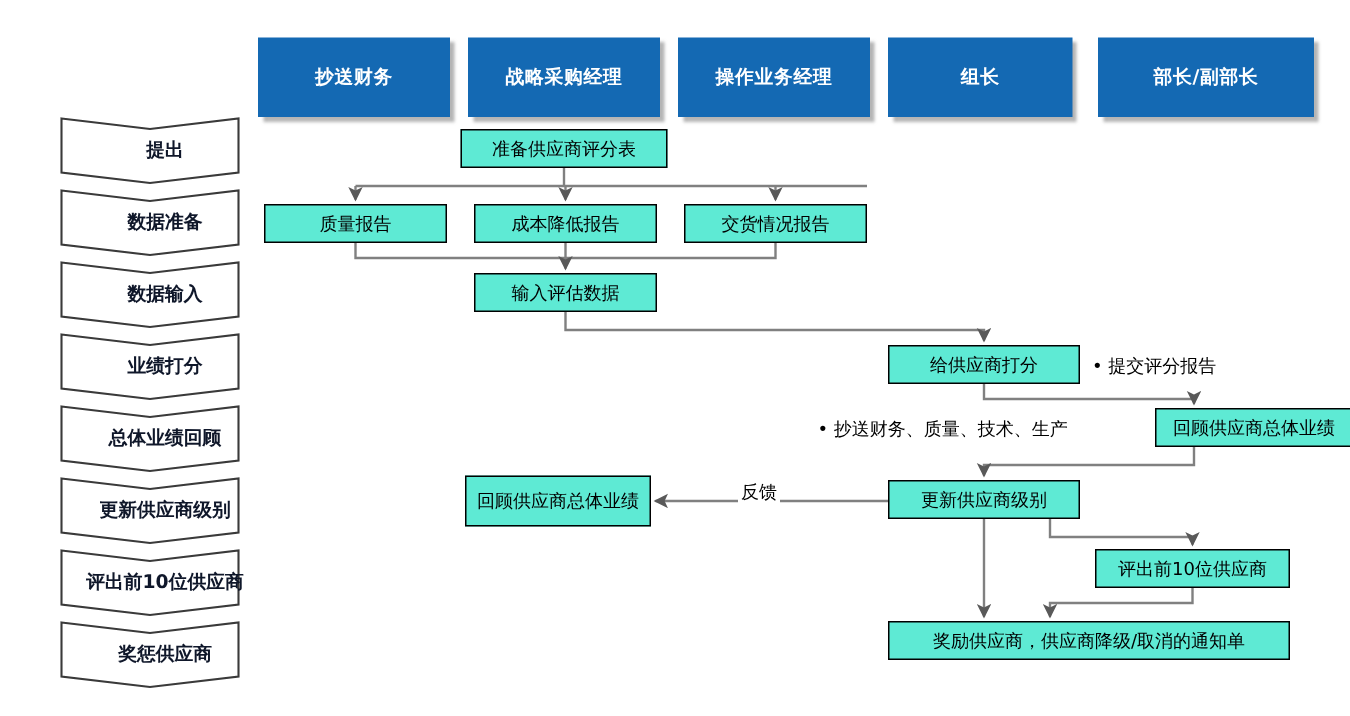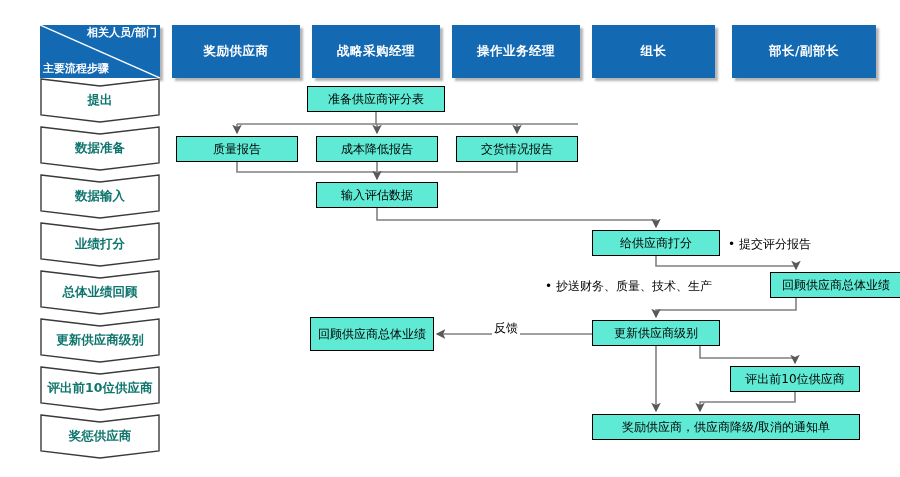--- a/index.html
+++ b/index.html
@@ -89,22 +89,23 @@
     position: absolute;
     left: 0;
     top: 0;
     width: 120px;
     height: 45px;
     display: flex;
     align-items: center;
     justify-content: center;
     font-size: 12.5px;
     font-weight: bold;
-    color: #0f766e;
+    color: #0f172a;
     text-align: center;
+    padding-left: 10px;
   }
 
   
   .proc-box {
     position: absolute;
     background: #5eead4;
     border: 1px solid #000000;
     display: flex;
     align-items: center;
     justify-content: center;
@@ -173,30 +174,23 @@
       <path d="M592,334 L437,334" marker-end="url(#arrow)"></path>
 
       <path d="M700,346 L700,358 L795,358 L795,363" marker-end="url(#arrow)"></path>
 
       <path d="M656,346 L656,411" marker-end="url(#arrow)"></path>
 
       <path d="M795,392 L795,402 L700,402 L700,411" marker-end="url(#arrow)"></path>
     </g>
   </svg>
 
-  <div class="corner-header">
-    <svg class="diag" viewBox="0 0 120 53" xmlns="http://www.w3.org/2000/svg">
-      <line x1="0" y1="0" x2="120" y2="53" stroke="#ffffff" stroke-width="1.4"></line>
-    </svg>
-    <div class="lbl-top">相关人员/部门</div>
-    <div class="lbl-bottom">主要流程步骤</div>
-  </div>
 
   <div id="role-headers">
-      <div class="role-header" style="left: 172px; width: 128px; background: rgb(20, 105, 179);">奖励供应商</div>
+      <div class="role-header" style="left: 172px; width: 128px; background: rgb(20, 105, 179);">抄送财务</div>
       <div class="role-header" style="left: 312px; width: 128px; background: rgb(20, 105, 179);">战略采购经理</div>
       <div class="role-header" style="left: 452px; width: 128px; background: rgb(20, 105, 179);">操作业务经理</div>
       <div class="role-header" style="left: 592px; width: 123px; background: rgb(20, 105, 179);">组长</div>
       <div class="role-header" style="left: 732px; width: 144px; background: rgb(20, 105, 179);">部长/副部长</div>
     </div>
 
   <div id="step-column">
       <div class="step-chevron" style="top: 78px;">
         <svg width="120" height="45" viewBox="0 0 120 45">
           <path d="M1,1 L60,8 L119,1 L119,37 L60,44 L1,37 Z" fill="#ffffff" stroke="#3a3a3a" stroke-width="1.4"></path>

